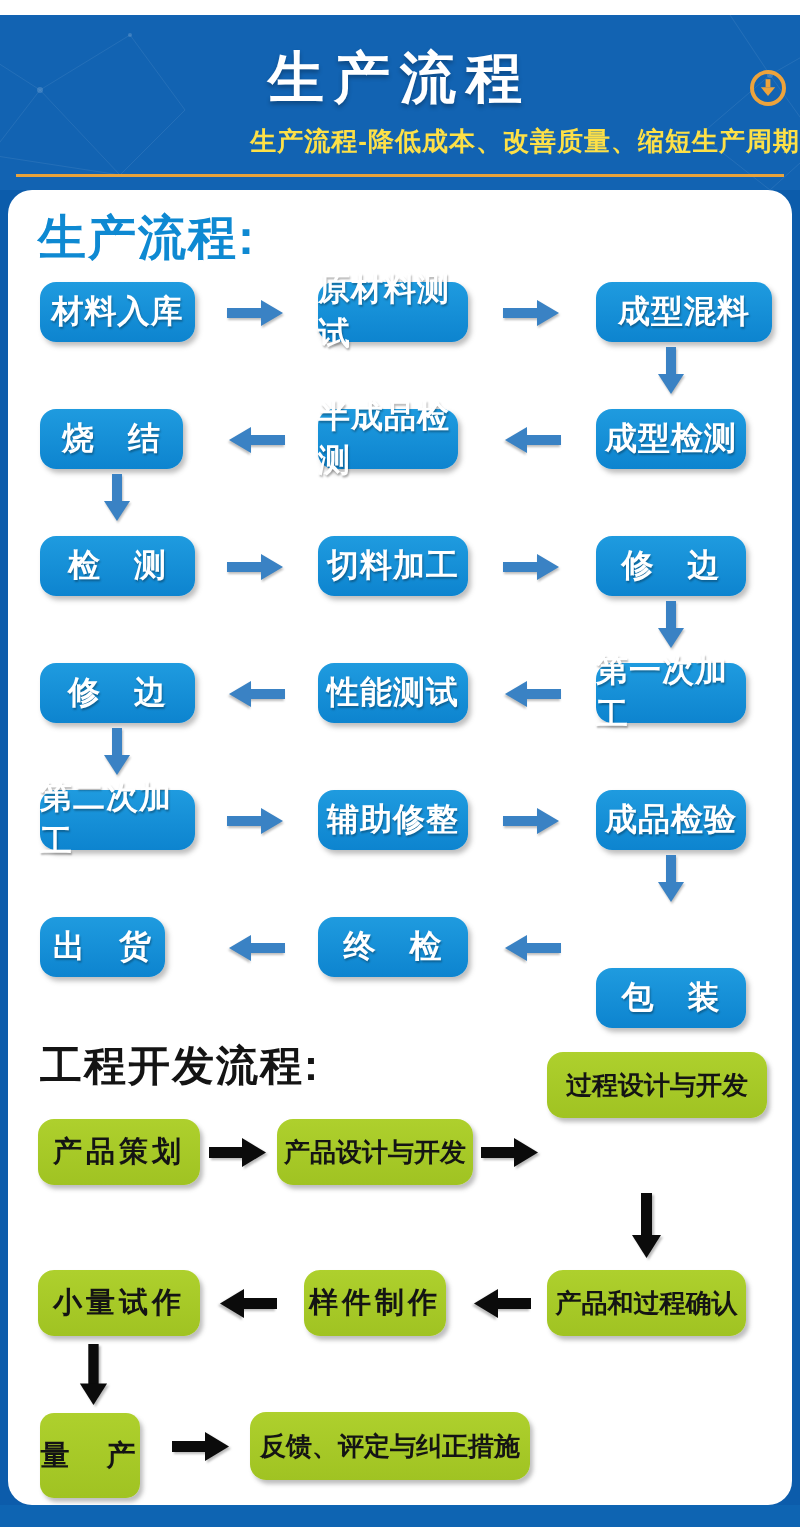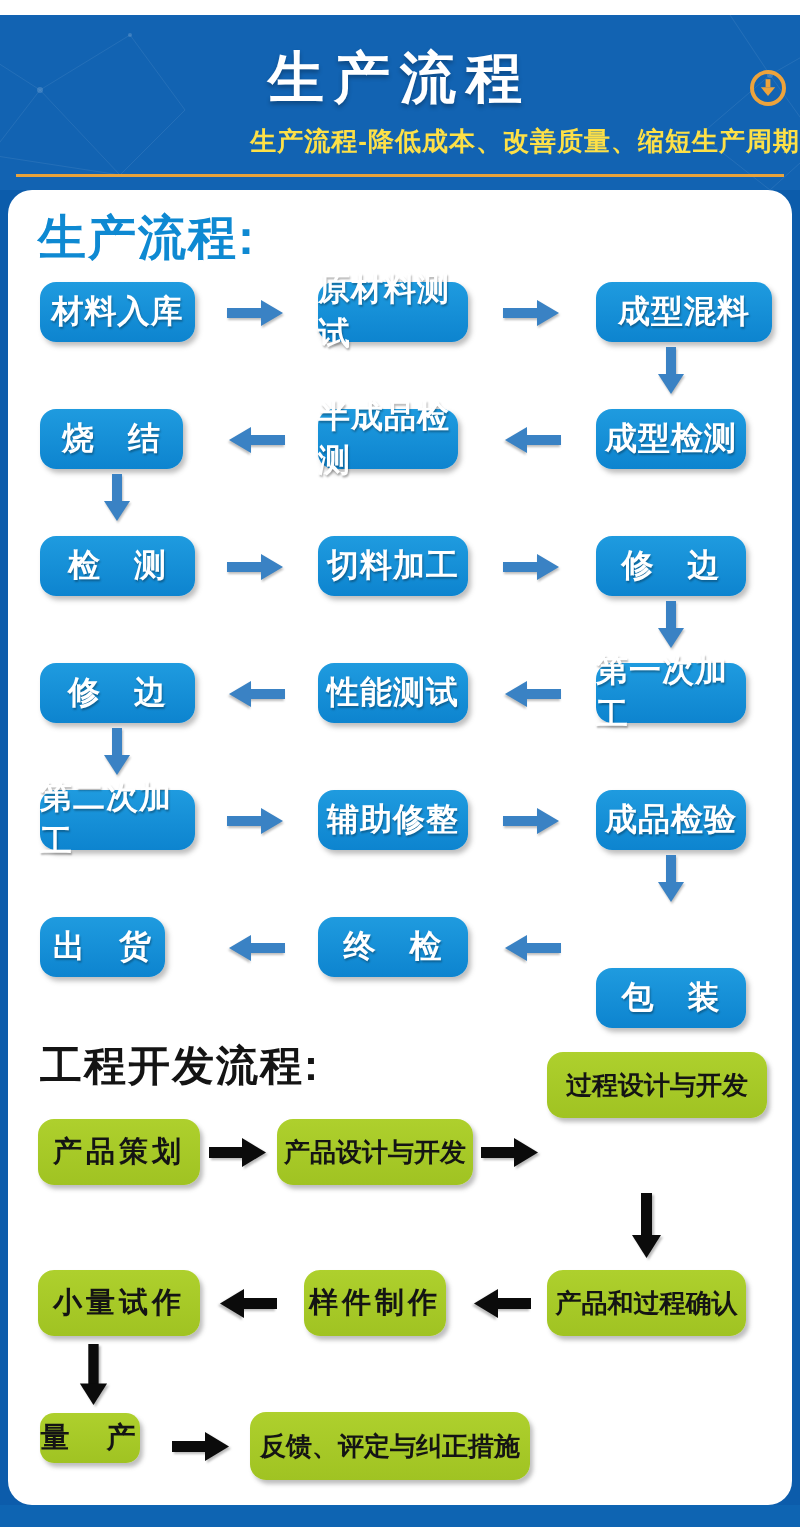--- a/index.html
+++ b/index.html
@@ -212,20 +212,20 @@
   <div class="gbox gbox-lg" style="left:304px;top:1270px;width:142px;height:66px">样件制作</div>
   <svg class="arr arr-k flip" style="left:473px;top:1287px" width="58" height="33" viewBox="0 0 58 33">
       <use href="#arr-h-k"></use>
     </svg>
   <div class="gbox" style="left:547px;top:1270px;width:199px;height:66px">产品和过程确认</div>
 
   <svg class="arr arr-k" style="left:76px;top:1344px" width="34" height="62" viewBox="0 0 34 66">
       <use href="#arr-v-k"></use>
     </svg>
 
-  <div class="gbox gbox-lg" style="left:40px;top:1413px;width:100px;height:50px;border-radius:14px">量　产</div>
+  <div class="gbox gbox-lg" style="left:40px;top:1413px;width:100px;height:85px;border-radius:14px">量　产</div>
   <svg class="arr arr-k" style="left:172px;top:1430px" width="58" height="33" viewBox="0 0 58 33">
       <use href="#arr-h-k"></use>
     </svg>
   <div class="gbox" style="left:250px;top:1412px;width:280px;height:68px">反馈、评定与纠正措施</div>
 
   <div class="footer-bar"></div>
 </div>
 
 </body></html>

